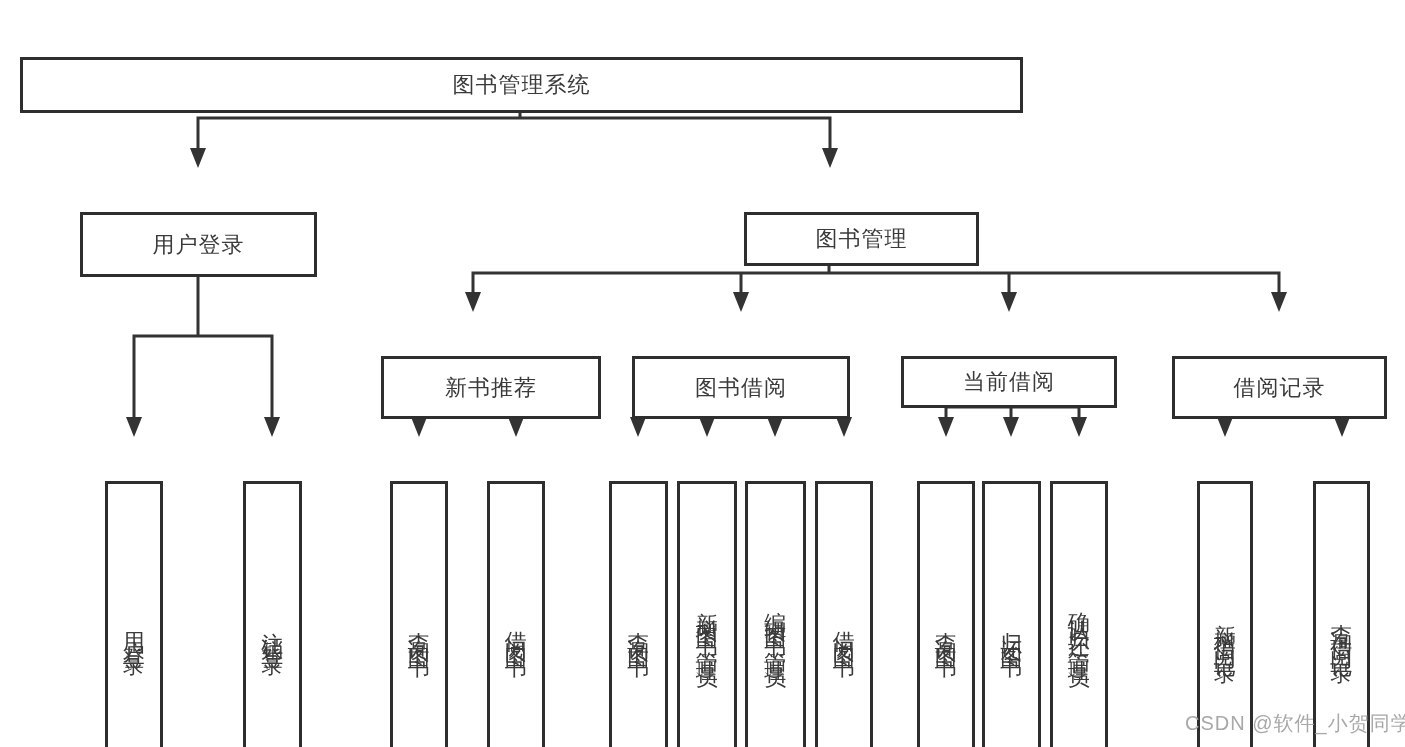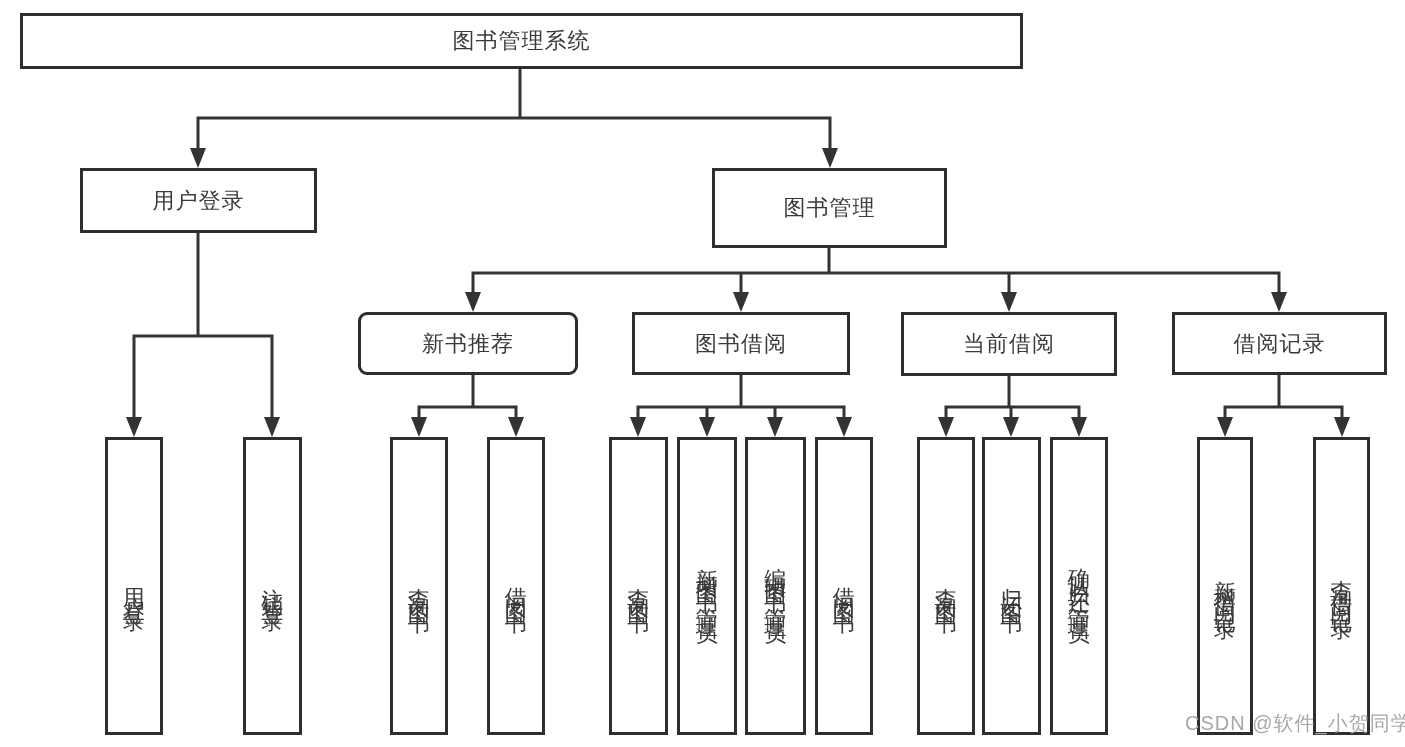--- a/index.html
+++ b/index.html
@@ -3,21 +3,21 @@
 <meta charset="utf-8">
 <style>
   html,body{margin:0;padding:0;background:#fff;}
   .stage{
     position:relative;width:1405px;height:747px;background:#ffffff;
     font-family:"Liberation Sans",sans-serif;color:#3a3a3a;overflow:hidden;
   }
   .connectors{position:absolute;left:0;top:0;z-index:1;}
   .box{
     position:absolute;box-sizing:border-box;border:3px solid #2e2e2e;background:#ffffff;
-    display:flex;align-items:center;justify-content:center;z-index:2;
+    display:flex;align-items:center;justify-content:center;z-index:2;margin-top:44px;
   }
   .h-label{font-size:22px;letter-spacing:1px;color:#3a3a3a;white-space:nowrap;}
   .v-label{
     writing-mode:vertical-rl;text-orientation:mixed;
     font-size:22px;letter-spacing:8px;line-height:1.15;color:#3a3a3a;
   }
   .watermark{
     position:absolute;left:1185px;top:710px;z-index:3;
     font-size:20px;color:#a8a8a8;white-space:nowrap;letter-spacing:1px;
   }
@@ -60,31 +60,31 @@
     </g>
   </svg>
 
   <div class="box" style="left:20px;top:13px;width:1003px;height:56px;">
     <span class="h-label">图书管理系统</span>
   </div>
 
   <div class="box" style="left:80px;top:168px;width:237px;height:65px;">
     <span class="h-label">用户登录</span>
   </div>
-  <div class="box" style="left:712px;top:168px;width:235px;height:80px;">
+  <div class="box" style="left:744px;top:168px;width:235px;height:54px;">
     <span class="h-label">图书管理</span>
   </div>
 
-  <div class="box" style="left:358px;top:312px;width:220px;height:63px;border-radius:9px;">
+  <div class="box" style="left:381px;top:312px;width:220px;height:63px;">
     <span class="h-label">新书推荐</span>
   </div>
   <div class="box" style="left:632px;top:312px;width:218px;height:63px;text-align:center;">
     <span class="h-label">图书借阅</span>
   </div>
-  <div class="box" style="left:901px;top:312px;width:216px;height:64px;">
+  <div class="box" style="left:901px;top:312px;width:216px;height:52px;">
     <span class="h-label">当前借阅</span>
   </div>
   <div class="box" style="left:1172px;top:312px;width:215px;height:63px;">
     <span class="h-label">借阅记录</span>
   </div>
 
   <div class="box" style="left:105px;top:437px;width:58px;height:298px;">
     <span class="v-label">用户登录</span>
   </div>
   <div class="box" style="left:243px;top:437px;width:59px;height:298px;">

